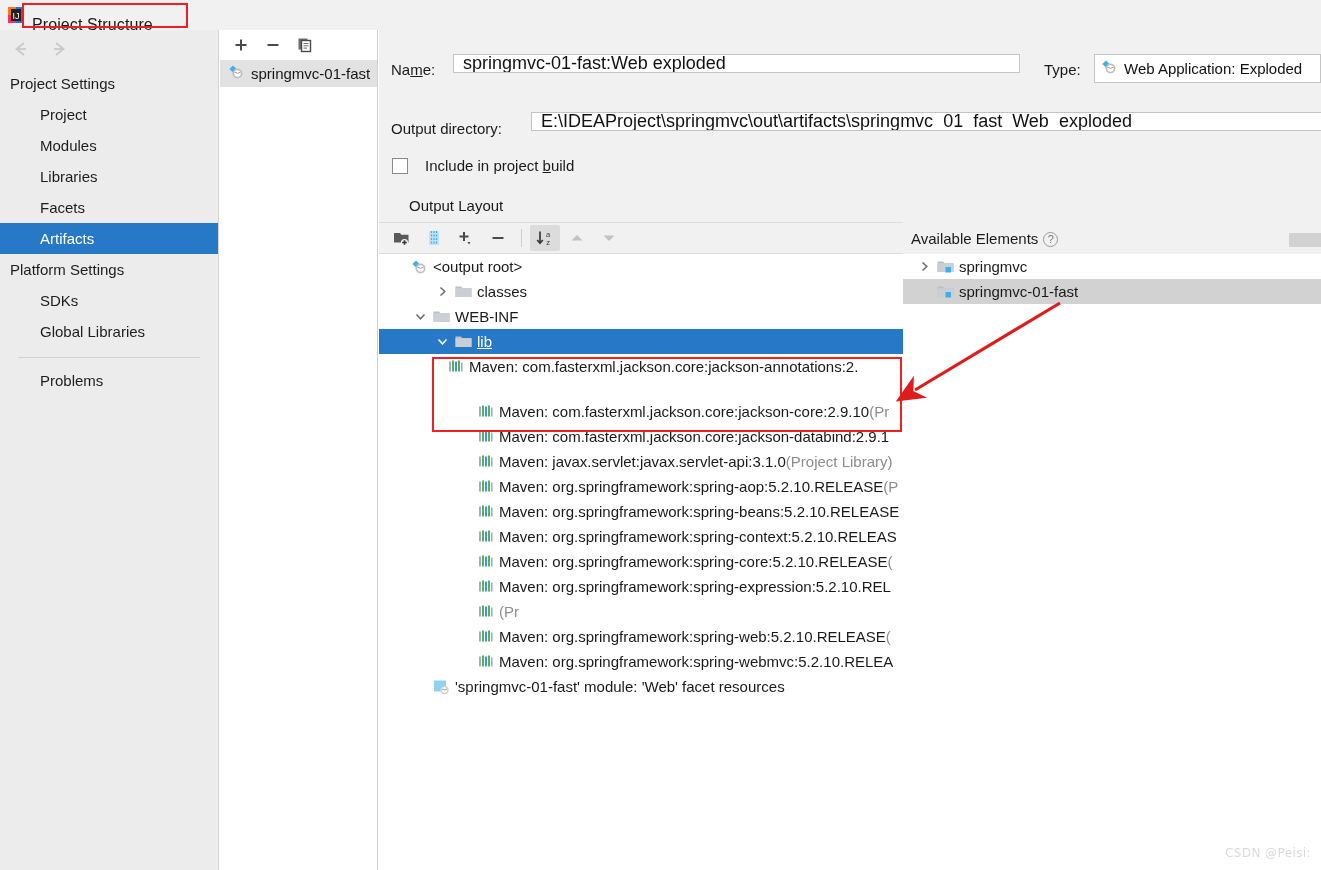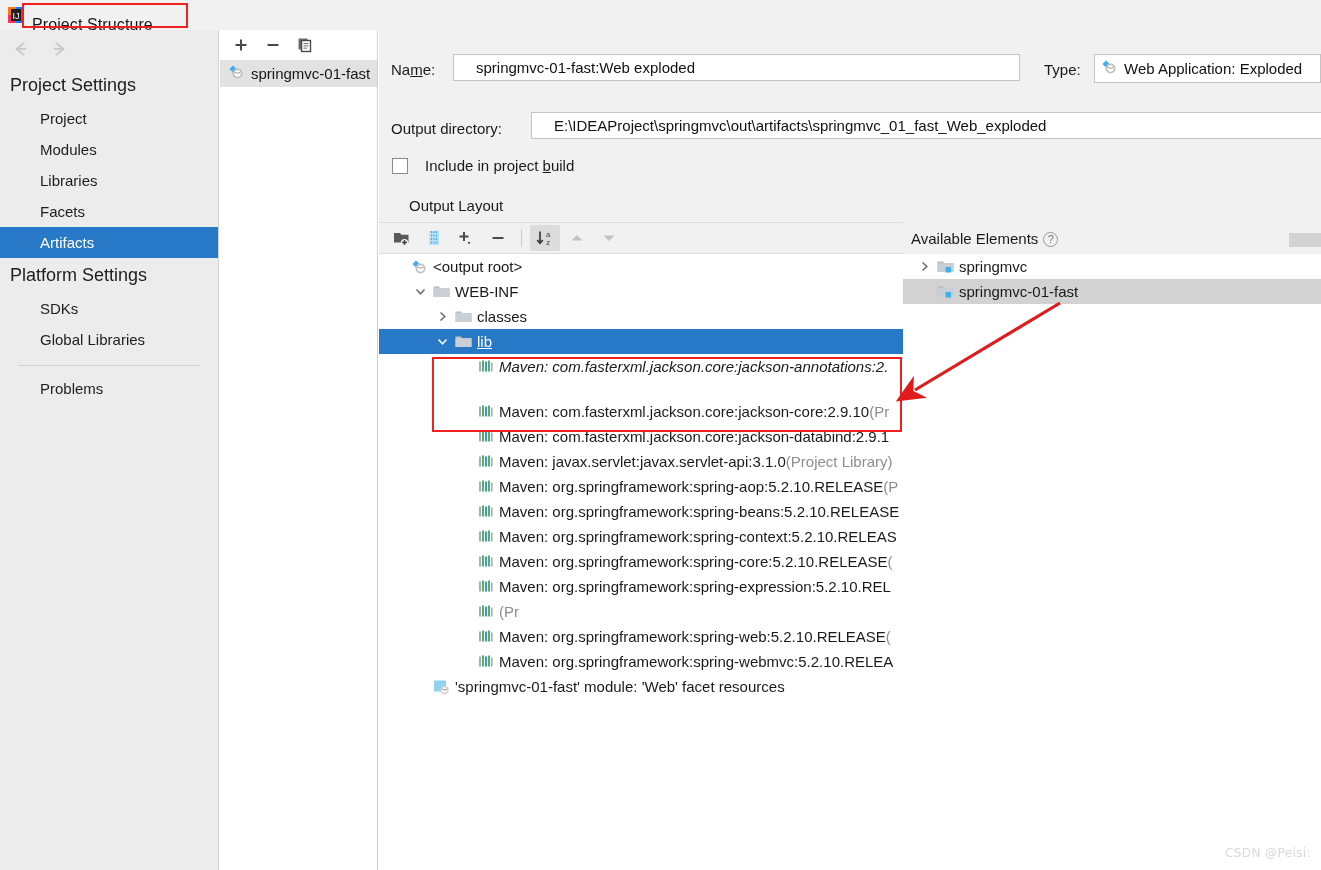--- a/index.html
+++ b/index.html
@@ -41,21 +41,21 @@
     background: #ececec;
     border-right: 1px solid #d6d6d6;
   }
   .nav-arrows {
     height: 38px; display: flex; align-items: center; padding-left: 10px; gap: 16px;
   }
   .nav-arrow { width: 22px; height: 22px; display: block; }
   .nav-arrow svg { display: block; }
 
   .side-group {
-    font-size: 18px; color: #1d1d1d;
+    font-size: 15px; color: #1d1d1d;
     padding: 7px 0 7px 10px;
   }
   .side-item {
     font-size: 15px; color: #1d1d1d;
     padding: 7px 0 7px 40px;
     line-height: 17px;
     cursor: default;
   }
   .side-item.selected {
     background: #2878c8; color: #ffffff;
@@ -90,22 +90,22 @@
     background: #f1f1f1;
   }
   .form-row {
     display: flex; align-items: center; height: 30px;
   }
   .lbl { font-size: 15px; color: #1a1a1a; }
   .lbl u { text-decoration: underline; }
 
   .txtfield {
     background: #ffffff; border: 1px solid #c4c4c4;
-    height: 27px; display: flex; align-items: center;
-    padding: 0 22px; font-size: 15px; color: #111; white-space: nowrap; overflow: hidden;
+    height: 19px; display: flex; align-items: center;
+    padding: 0 9px; font-size: 18px; color: #111; white-space: nowrap; overflow: hidden;
   }
   .combo {
     background: #ffffff; border: 1px solid #c4c4c4;
     height: 29px; display: flex; align-items: center; gap: 7px;
     padding: 0 6px; font-size: 15px; color: #111; white-space: nowrap; overflow: hidden;
   }
 
   .chk-row { display: flex; align-items: center; gap: 17px; }
   .chkbox {
     width: 16px; height: 16px; background: #fff; border: 1px solid #8a8a8a;
@@ -351,63 +351,63 @@
           <span class="ticon">
             <svg width="16" height="16" viewBox="0 0 16 16">
               <path d="M5 1.5 L8.6 5 L5 8.5 L1.4 5 Z" fill="#3cb0ea"></path>
               <circle cx="9.5" cy="9.5" r="5" fill="#bfbfbf"></circle>
               <circle cx="9.5" cy="9.5" r="3.2" fill="#ffffff"></circle>
               <path d="M6.6 8.2 Q9.5 10.4 12.4 8.2" stroke="#9a9a9a" stroke-width="1" fill="none"></path>
             </svg>
           </span>
           <span class="tlabel">&lt;output root&gt;</span>
         </div>
+        <div class="trow" style="padding-left: 52px;">
+          <span class="twist">
+            <svg width="13" height="13" viewBox="0 0 13 13">
+              <path d="M4.5 2.5 L8.8 6.5 L4.5 10.5" fill="none" stroke="#6e6e6e" stroke-width="1.6"></path>
+            </svg>
+          </span>
+          <span class="ticon">
+            <svg width="17" height="15" viewBox="0 0 17 15">
+              <path d="M0.5 2.5 H6 L7.4 4.2 H16.5 V13 H0.5 Z" fill="#b9c0c6"></path>
+              <path d="M0.5 4.2 H16.5 V13 H0.5 Z" fill="#c9cfd4"></path>
+            </svg>
+          </span>
+          <span class="tlabel">classes</span>
+        </div>
         <div class="trow" style="padding-left: 30px;">
           <span class="twist">
             <svg width="13" height="13" viewBox="0 0 13 13">
               <path d="M2.5 4.5 L6.5 8.8 L10.5 4.5" fill="none" stroke="#6e6e6e" stroke-width="1.6"></path>
             </svg>
           </span>
           <span class="ticon">
             <svg width="17" height="15" viewBox="0 0 17 15">
               <path d="M0.5 2.5 H6 L7.4 4.2 H16.5 V13 H0.5 Z" fill="#b9c0c6"></path>
               <path d="M0.5 4.2 H16.5 V13 H0.5 Z" fill="#c9cfd4"></path>
             </svg>
           </span>
           <span class="tlabel">WEB-INF</span>
         </div>
-        <div class="trow" style="padding-left: 52px;">
-          <span class="twist">
-            <svg width="13" height="13" viewBox="0 0 13 13">
-              <path d="M4.5 2.5 L8.8 6.5 L4.5 10.5" fill="none" stroke="#6e6e6e" stroke-width="1.6"></path>
-            </svg>
-          </span>
-          <span class="ticon">
-            <svg width="17" height="15" viewBox="0 0 17 15">
-              <path d="M0.5 2.5 H6 L7.4 4.2 H16.5 V13 H0.5 Z" fill="#b9c0c6"></path>
-              <path d="M0.5 4.2 H16.5 V13 H0.5 Z" fill="#c9cfd4"></path>
-            </svg>
-          </span>
-          <span class="tlabel">classes</span>
-        </div>
         <div class="trow sel" style="padding-left: 52px; width: 100%;">
           <span class="twist">
             <svg width="13" height="13" viewBox="0 0 13 13">
               <path d="M2.5 4.5 L6.5 8.8 L10.5 4.5" fill="none" stroke="#ffffff" stroke-width="1.6"></path>
             </svg>
           </span>
           <span class="ticon">
             <svg width="17" height="15" viewBox="0 0 17 15">
               <path d="M0.5 2.5 H6 L7.4 4.2 H16.5 V13 H0.5 Z" fill="#b9c0c6"></path>
               <path d="M0.5 4.2 H16.5 V13 H0.5 Z" fill="#c9cfd4"></path>
             </svg>
           </span>
           <span class="tlabel">lib</span>
         </div>
-        <div class="trow" style="padding-left: 74px; font-style: italic;">
+        <div class="trow" style="padding-left: 44px;">
           <span class="twist"></span>
           <span class="ticon">
             <svg width="15" height="15" viewBox="0 0 15 15">
               <rect x="1" y="2.5" width="2" height="10" fill="#9fb0bd"></rect>
               <rect x="4" y="1.5" width="2" height="11" fill="#56b05a"></rect>
               <rect x="7" y="2.5" width="2" height="10" fill="#3a9ad9"></rect>
               <rect x="10" y="1.5" width="2" height="11" fill="#56b05a"></rect>
               <rect x="13" y="3.5" width="1.6" height="9" fill="#9fb0bd"></rect>
             </svg>
           </span>

